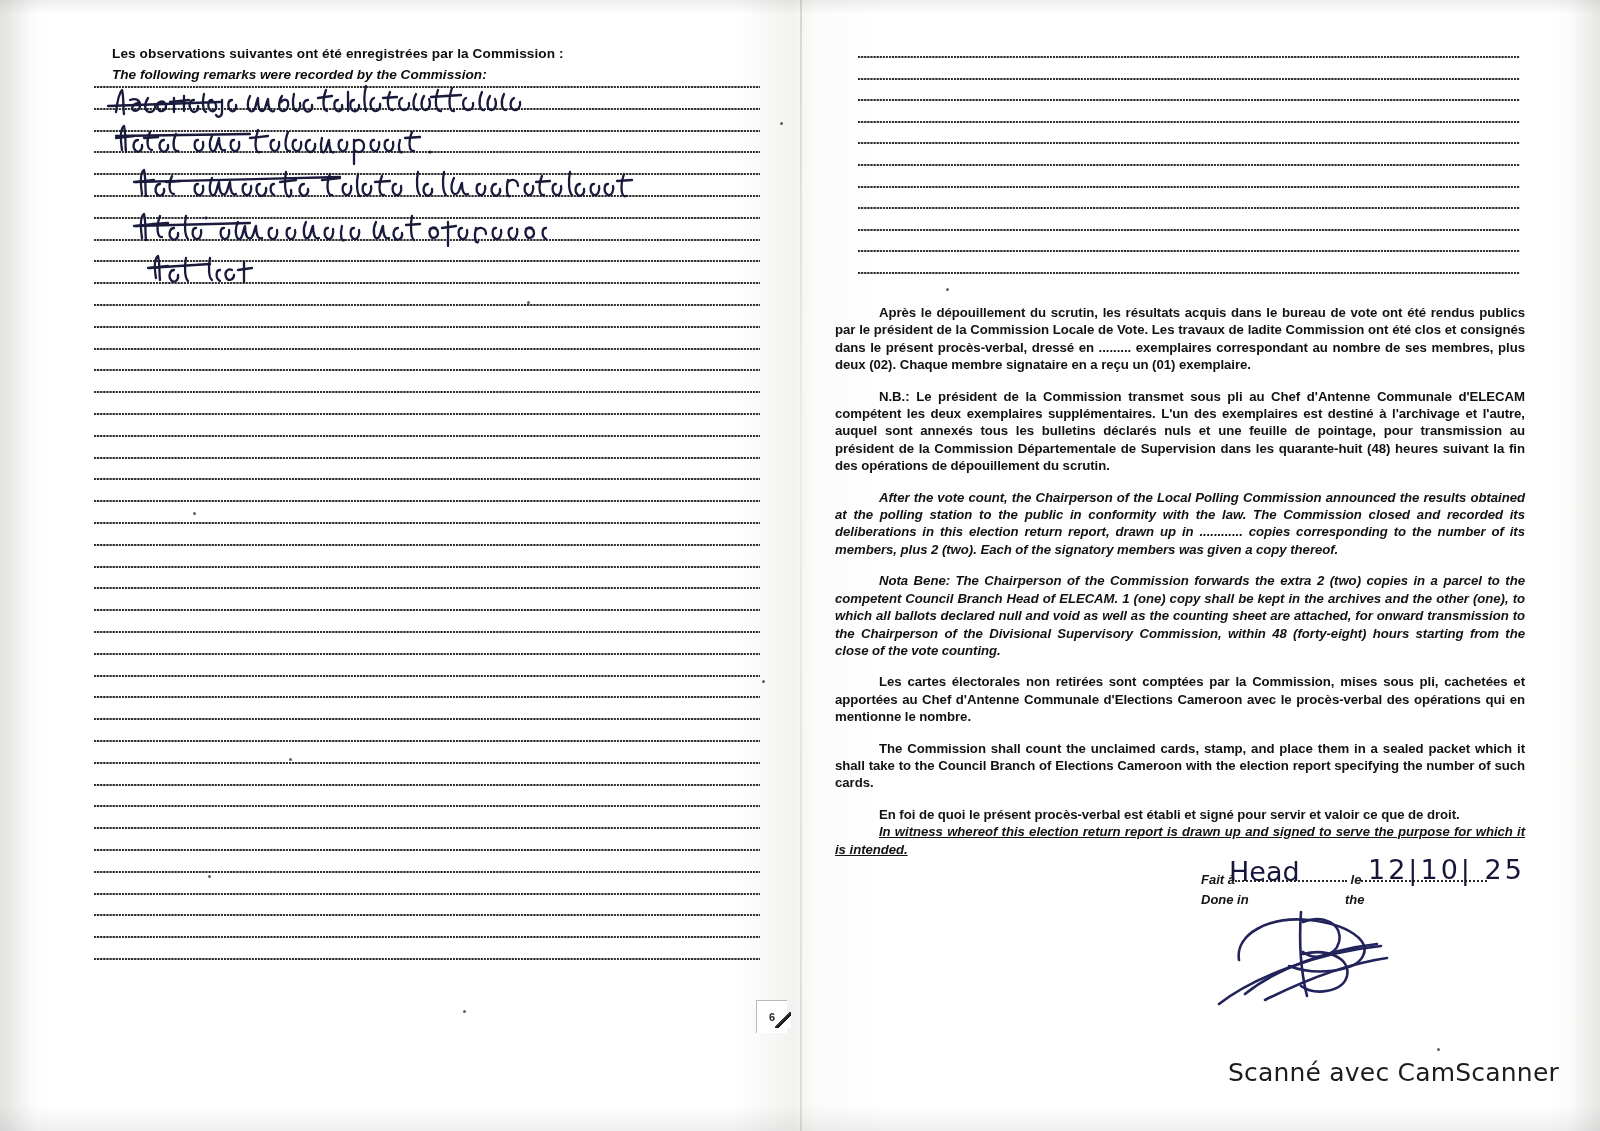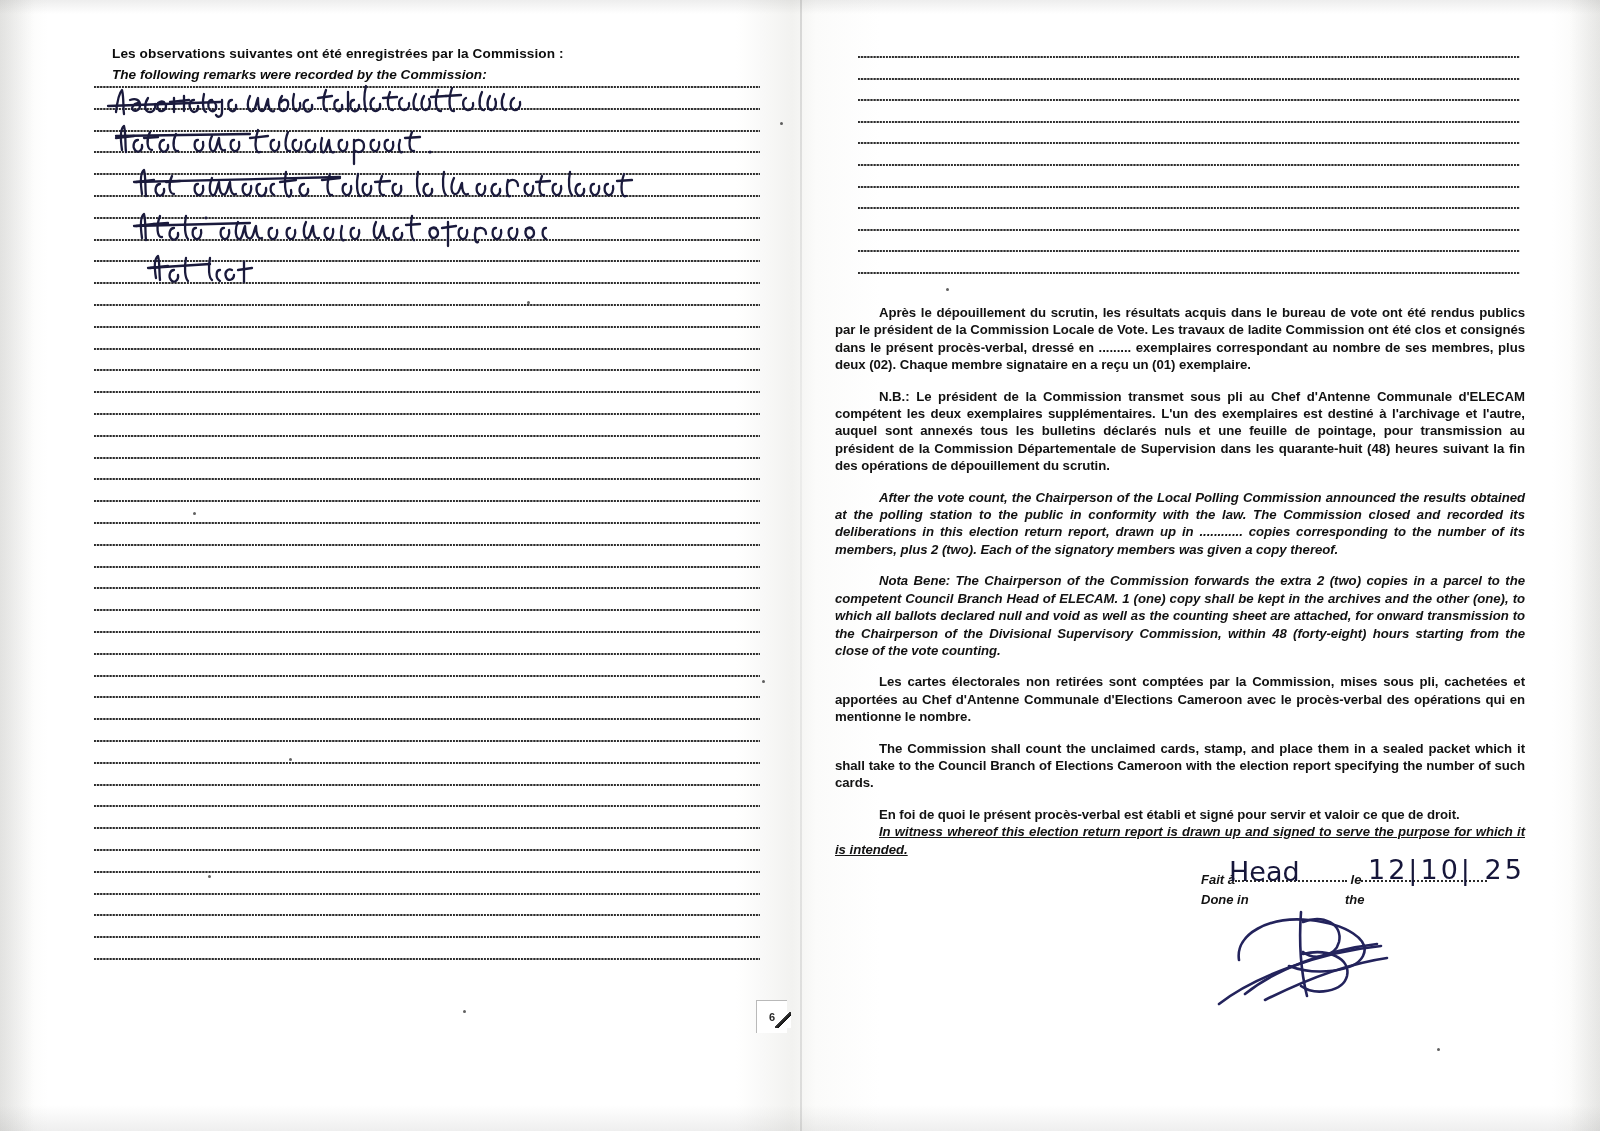--- a/index.html
+++ b/index.html
@@ -410,13 +410,14 @@
         <path d="M96 12 C94 40, 96 72, 102 96"></path>
         <path d="M98 22 C118 14, 138 24, 134 42 C130 58, 108 60, 98 52"></path>
         <path d="M98 54 C122 48, 146 58, 142 76 C138 92, 110 96, 96 86"></path>
         <path d="M14 104 C50 76, 116 52, 176 46"></path>
         <path d="M40 94 C70 70, 120 50, 172 44"></path>
         <path d="M60 100 C96 82, 140 64, 182 58"></path>
       </g>
     </svg>
   </div>
 
+  <div class="camscanner">Scanné avec CamScanner</div>
 </div>
 
 </body></html>

